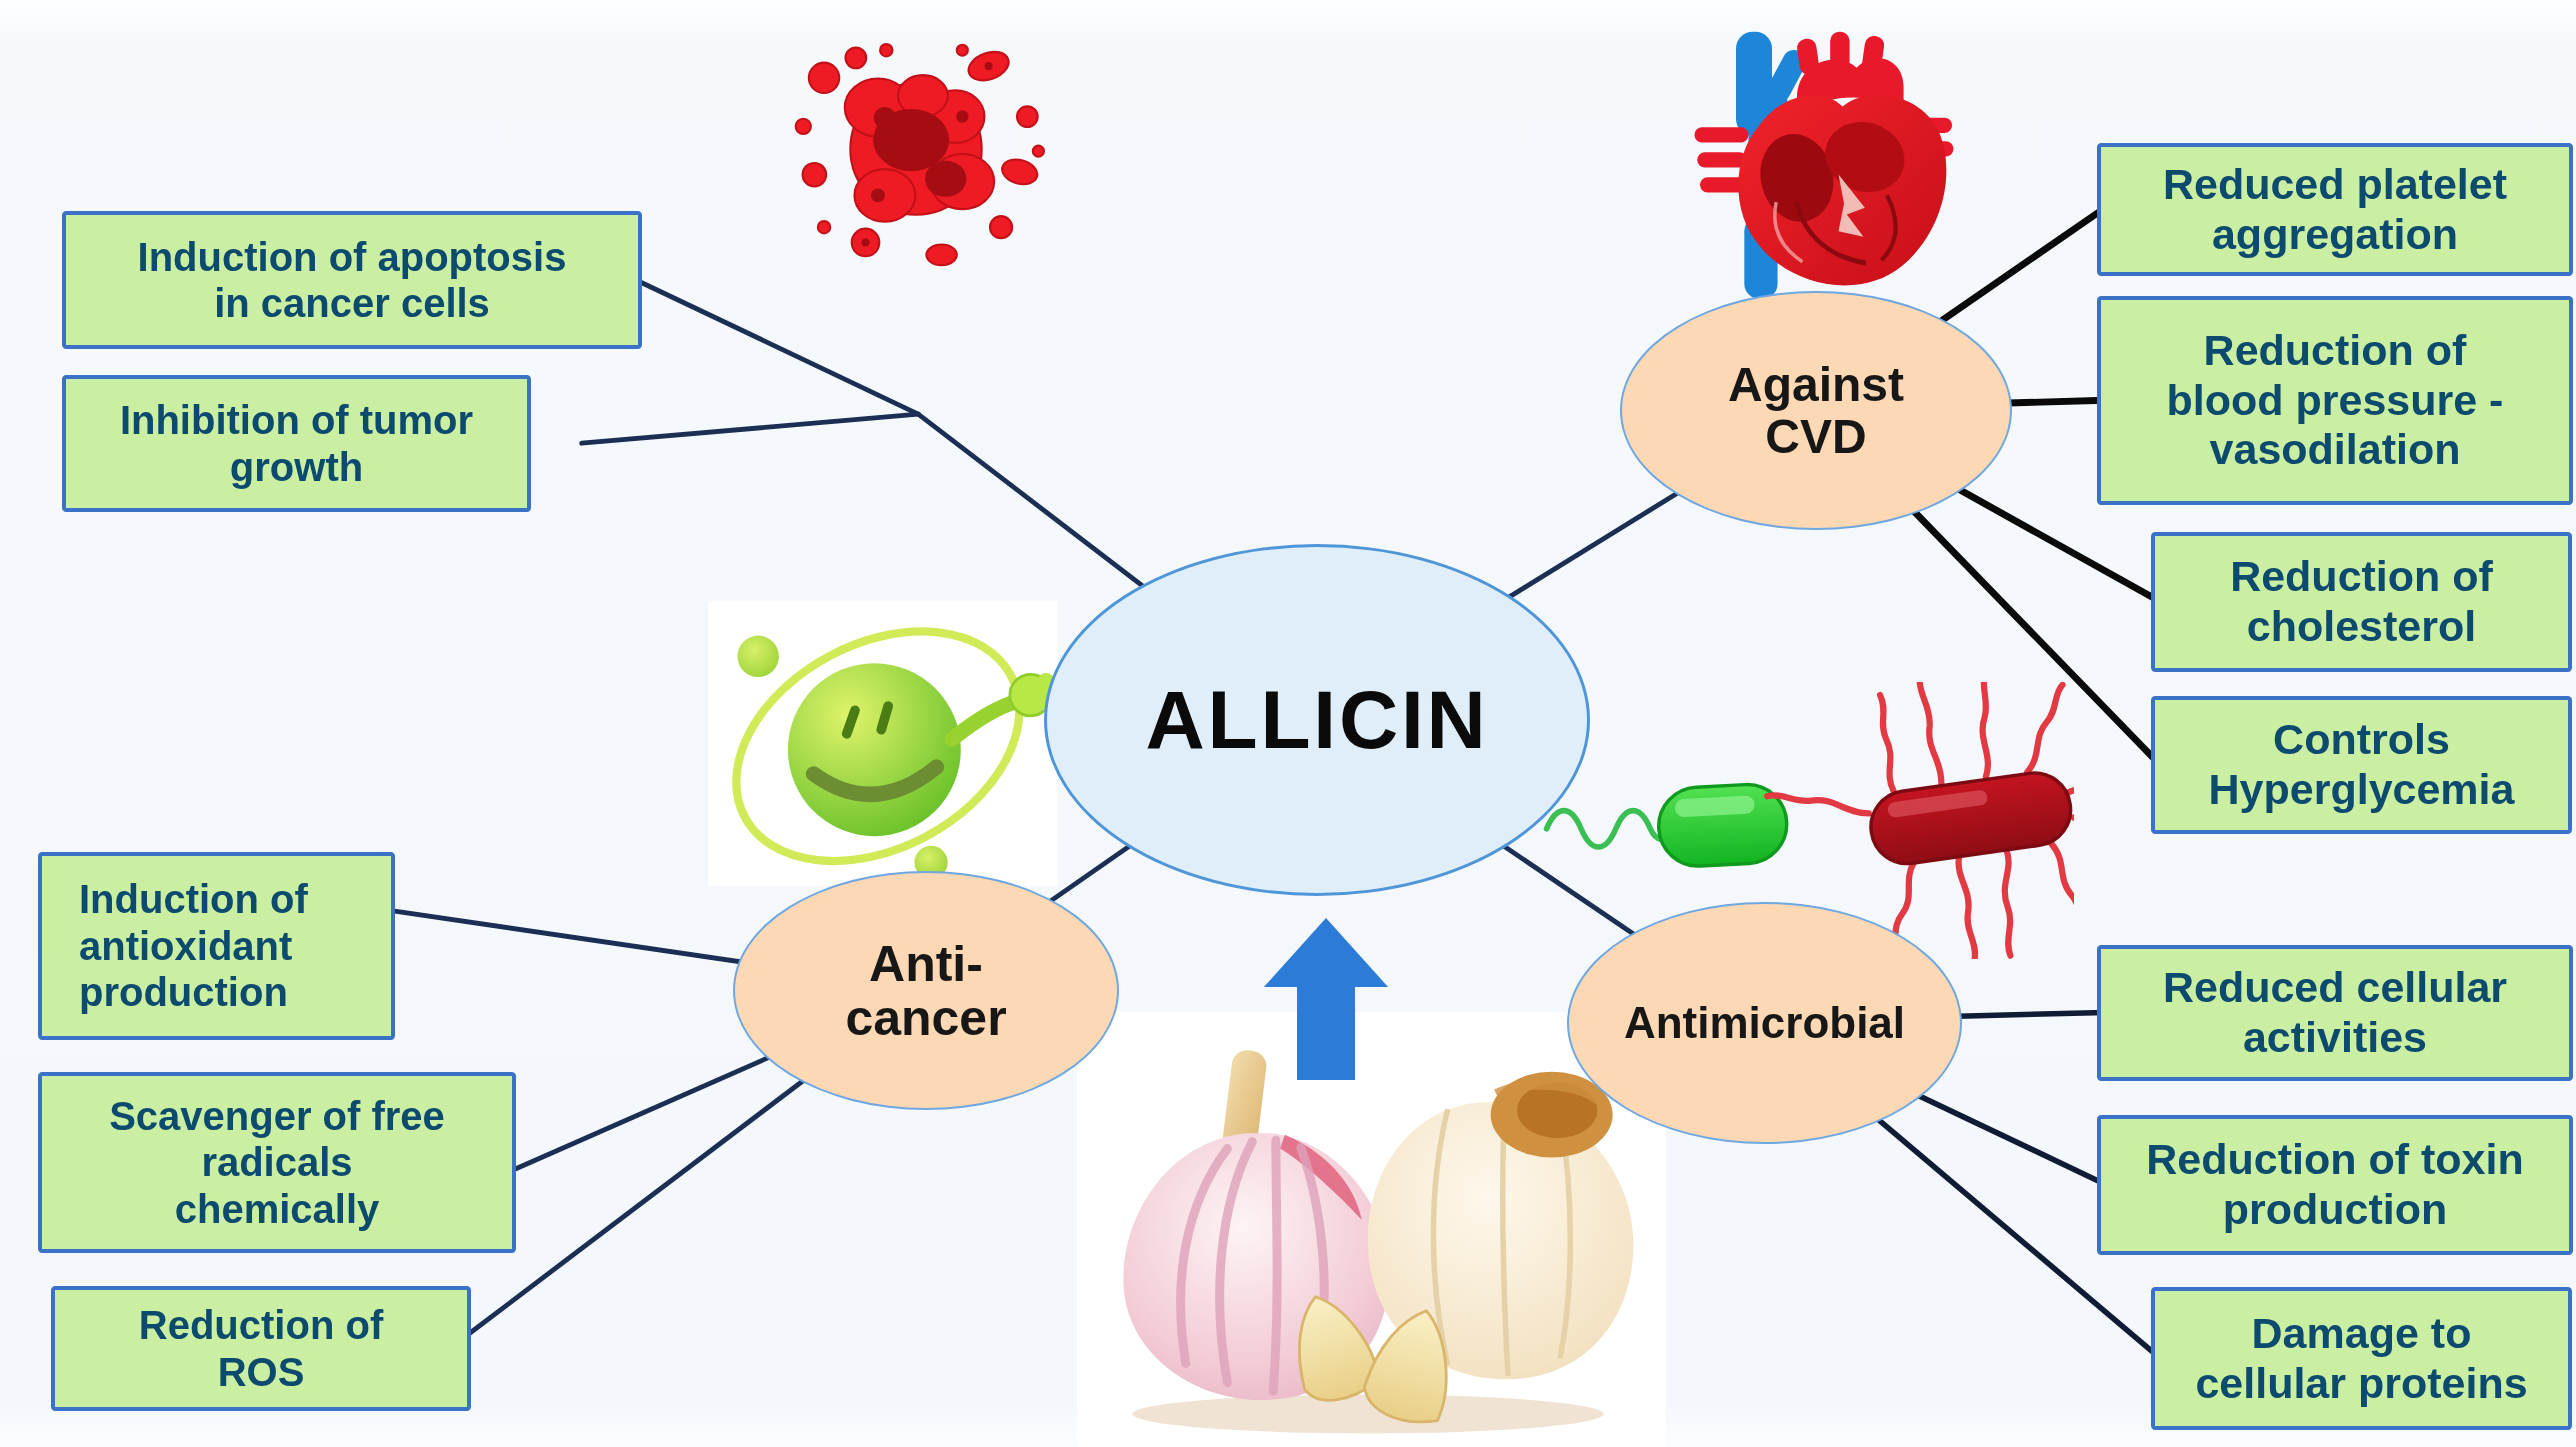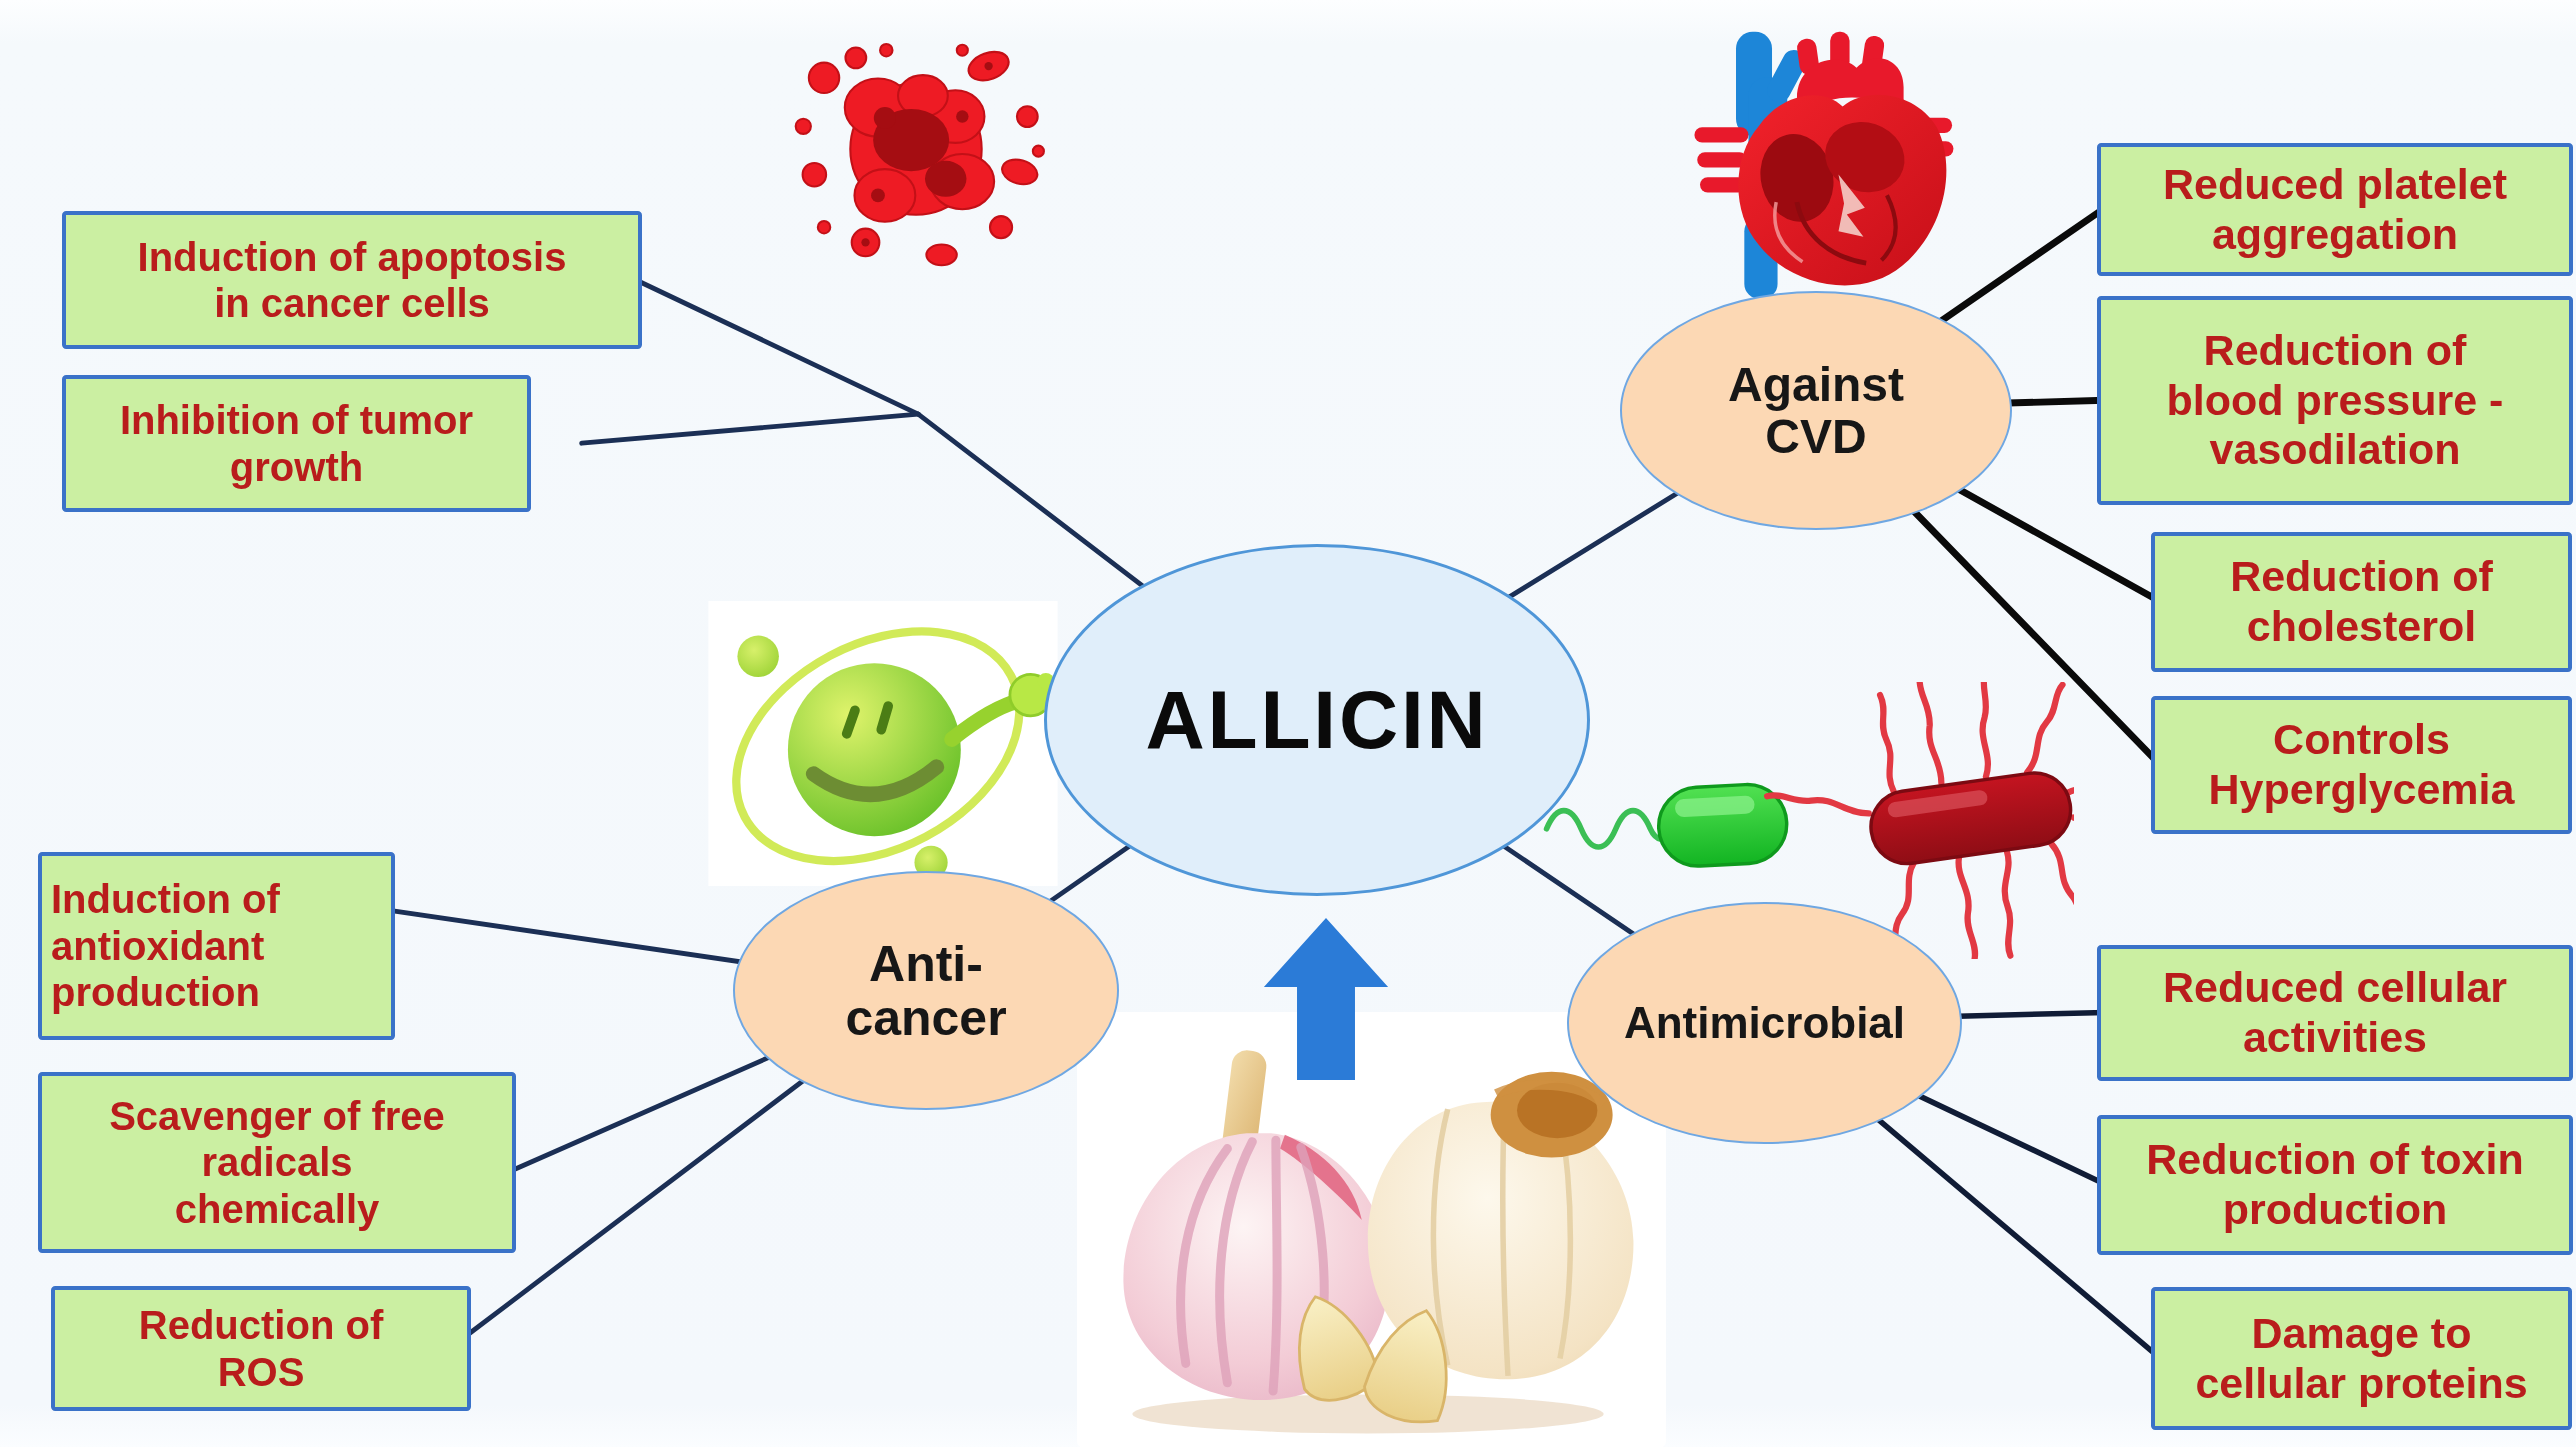--- a/index.html
+++ b/index.html
@@ -29,24 +29,24 @@
   #node-anticancer{left:728px;top:289px;width:379px;height:249px;font-size:50px;}
   #node-cvd{left:1620px;top:291px;width:388px;height:235px;font-size:48px;}
   #node-antioxidant{left:733px;top:871px;width:382px;height:235px;font-size:50px;}
   #node-antimicrobial{left:1567px;top:902px;width:391px;height:238px;font-size:44px;}
 
   
   .gbox{
     position:absolute;
     background:#cbefa2;border:4.8px solid #3a72c8;border-radius:4.2px;
     display:flex;align-items:center;justify-content:center;text-align:center;
-    font-weight:bold;color:#b91c1c;white-space:pre-line;line-height:1.16;
+    font-weight:bold;color:#0c4a6e;white-space:pre-line;line-height:1.16;
     box-sizing:border-box;z-index:40;
   }
-  .gbox.left-align{justify-content:flex-start;text-align:left;padding-left:9px;}
+  .gbox.left-align{justify-content:flex-start;text-align:left;padding-left:37px;}
   #box-apoptosis        {left:62px;  top:211px;  width:580px; height:138px; font-size:40px;}
   #box-tumor            {left:62px;  top:375px;  width:469px; height:137px; font-size:40px;}
   #box-antiox-production{left:38px;  top:852px; width:357px; height:188px; font-size:40px;}
   #box-scavenger        {left:38px;  top:1072px; width:478px; height:181px; font-size:40px;justify-content:center;}
   #box-ros              {left:51px;  top:1286px; width:420px; height:125px; font-size:40px;}
   #box-platelet         {left:2097px;top:143px;  width:476px; height:133px; font-size:43px;}
   #box-blood-pressure   {left:2097px;top:296px;  width:476px; height:209px; font-size:43px;}
   #box-cholesterol      {left:2151px;top:532px;  width:421px; height:140px; font-size:43px;}
   #box-hyperglycemia    {left:2151px;top:696px; width:421px; height:138px; font-size:43px;}
   #box-cellular         {left:2097px;top:945px; width:476px; height:136px; font-size:43px;}

